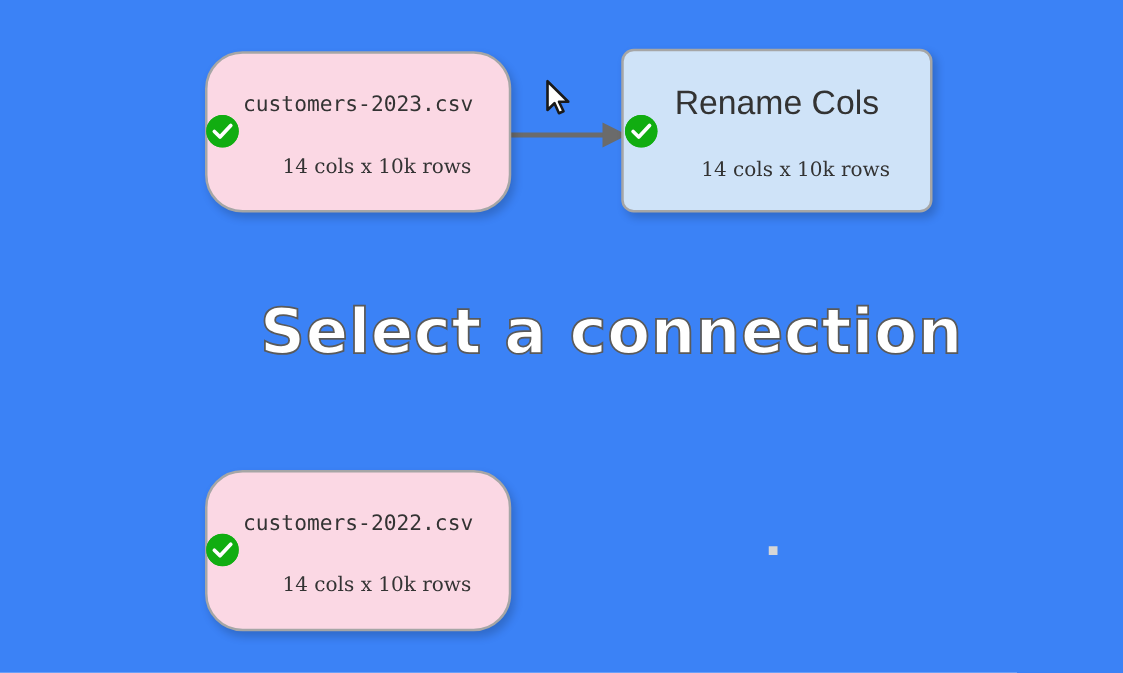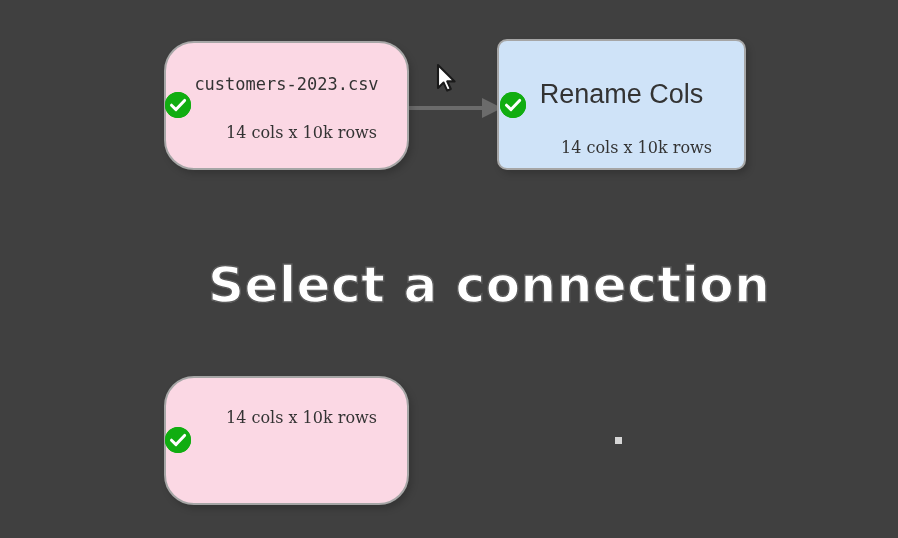--- a/index.html
+++ b/index.html
@@ -12,21 +12,21 @@
     height: 538px;
     background: #fafafa;
     font-family: "Liberation Sans", sans-serif;
     overflow: hidden;
   }
 
   #canvas {
     position: relative;
     width: 898px;
     height: 538px;
-    background: #404040;
+    background: #3b82f6;
   }
 
   
   .node {
     position: absolute;
     box-sizing: border-box;
     border: 2px solid #a6a6a6;
     display: flex;
     flex-direction: column;
     align-items: center;
@@ -36,21 +36,20 @@
   .node.dataset {
     background: #fbd8e4;
     border-radius: 30px;
     box-shadow: 3px 4px 7px rgba(0,0,0,0.18);
   }
 
   .node.transform {
     background: #cfe3f8;
     border-radius: 10px;
     box-shadow: 3px 4px 7px rgba(0,0,0,0.18);
-    justify-content: center;
   }
 
   .node-title {
     color: #333333;
     white-space: nowrap;
     line-height: 1;
   }
   .dataset .node-title {
     font-family: "DejaVu Sans Mono", monospace;
     font-size: 17px;
@@ -141,30 +140,31 @@
     <div class="node-sub">14 cols x 10k rows</div>
   </div>
   <span class="badge" style="left:500px; top:92px;">
     <svg width="26" height="26" viewBox="0 0 26 26">
       <circle cx="13" cy="13" r="13" fill="#11ad11"></circle>
       <path d="M6.5 13.2 L11 17.6 L19.6 8.4" stroke="#ffffff" stroke-width="3" fill="none" stroke-linecap="round" stroke-linejoin="round"></path>
     </svg>
   </span>
 
   <div class="node dataset" style="left:164px; top:376px; width:245px; height:129px;">
+    <div class="node-title">customers-2022.csv</div>
     <div class="node-sub">14 cols x 10k rows</div>
   </div>
   <span class="badge" style="left:165px; top:427px;">
     <svg width="26" height="26" viewBox="0 0 26 26">
       <circle cx="13" cy="13" r="13" fill="#11ad11"></circle>
       <path d="M6.5 13.2 L11 17.6 L19.6 8.4" stroke="#ffffff" stroke-width="3" fill="none" stroke-linecap="round" stroke-linejoin="round"></path>
     </svg>
   </span>
 
   <div id="marker" style="left:615px; top:437px;"></div>
 
-  <div id="hint" style="left:208px; top:260px;text-align:center;">Select a connection</div>
+  <div id="hint" style="left:208px; top:240px;text-align:center;">Select a connection</div>
 
   <svg id="cursor" style="left:436px; top:63px;" width="22" height="32" viewBox="0 0 22 32">
     <path d="M2,2 L2,25 L7.6,19.6 L11.2,27.6 L14.8,26 L11.2,18.4 L18.6,18.4 Z" fill="#ffffff" stroke="#1a1a1a" stroke-width="2.1" stroke-linejoin="round"></path>
   </svg>
 
 </div>
 
 </body></html>

